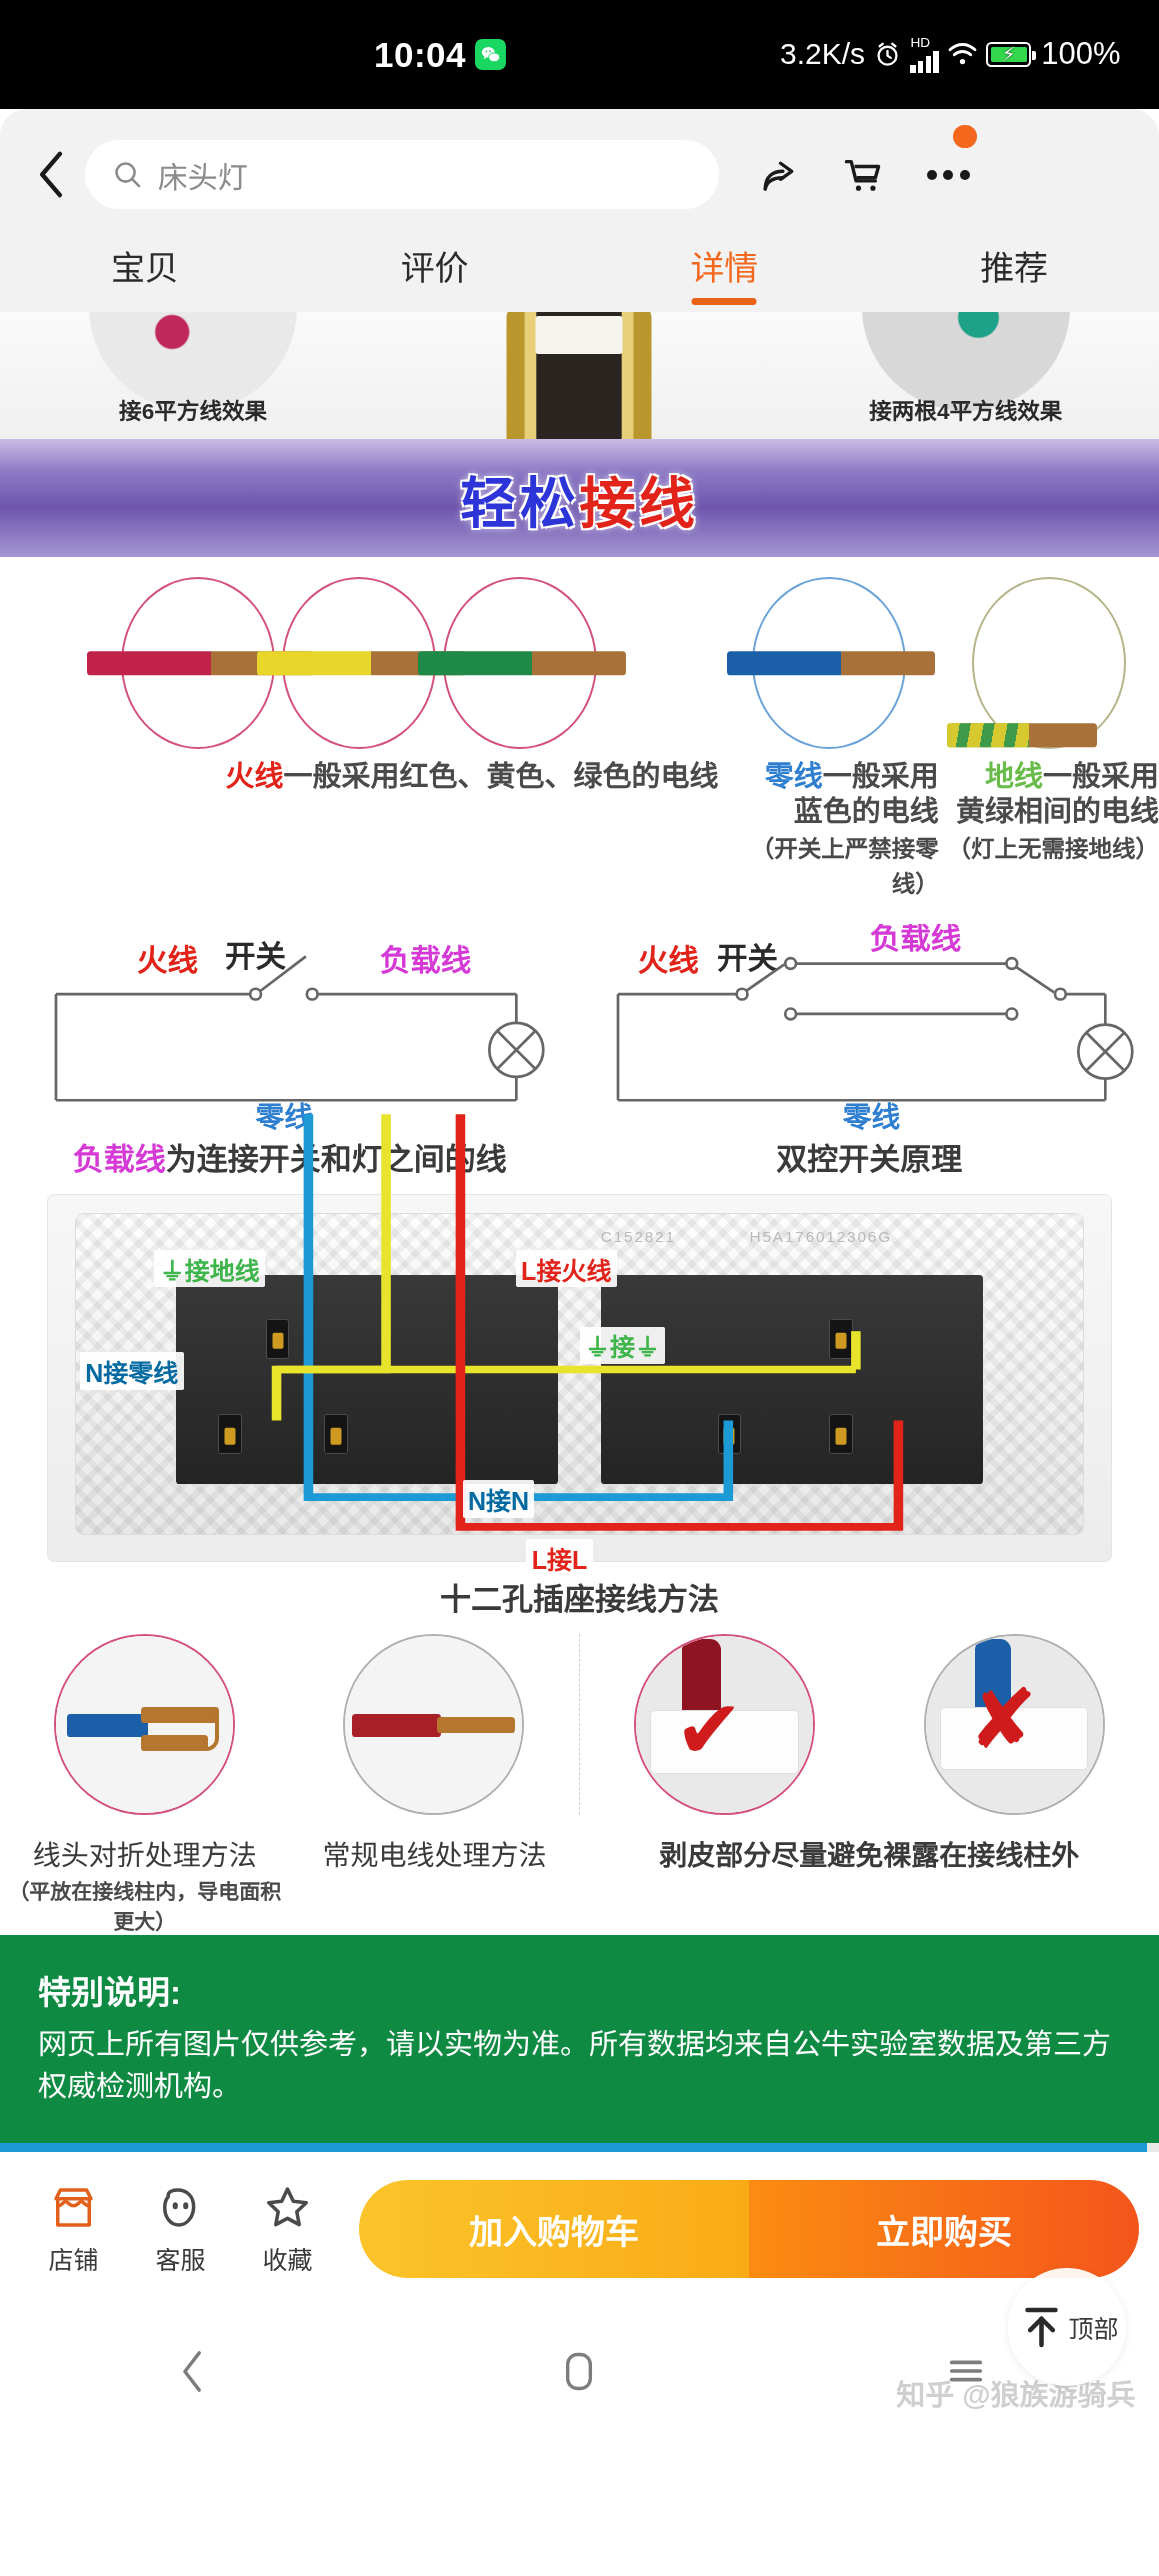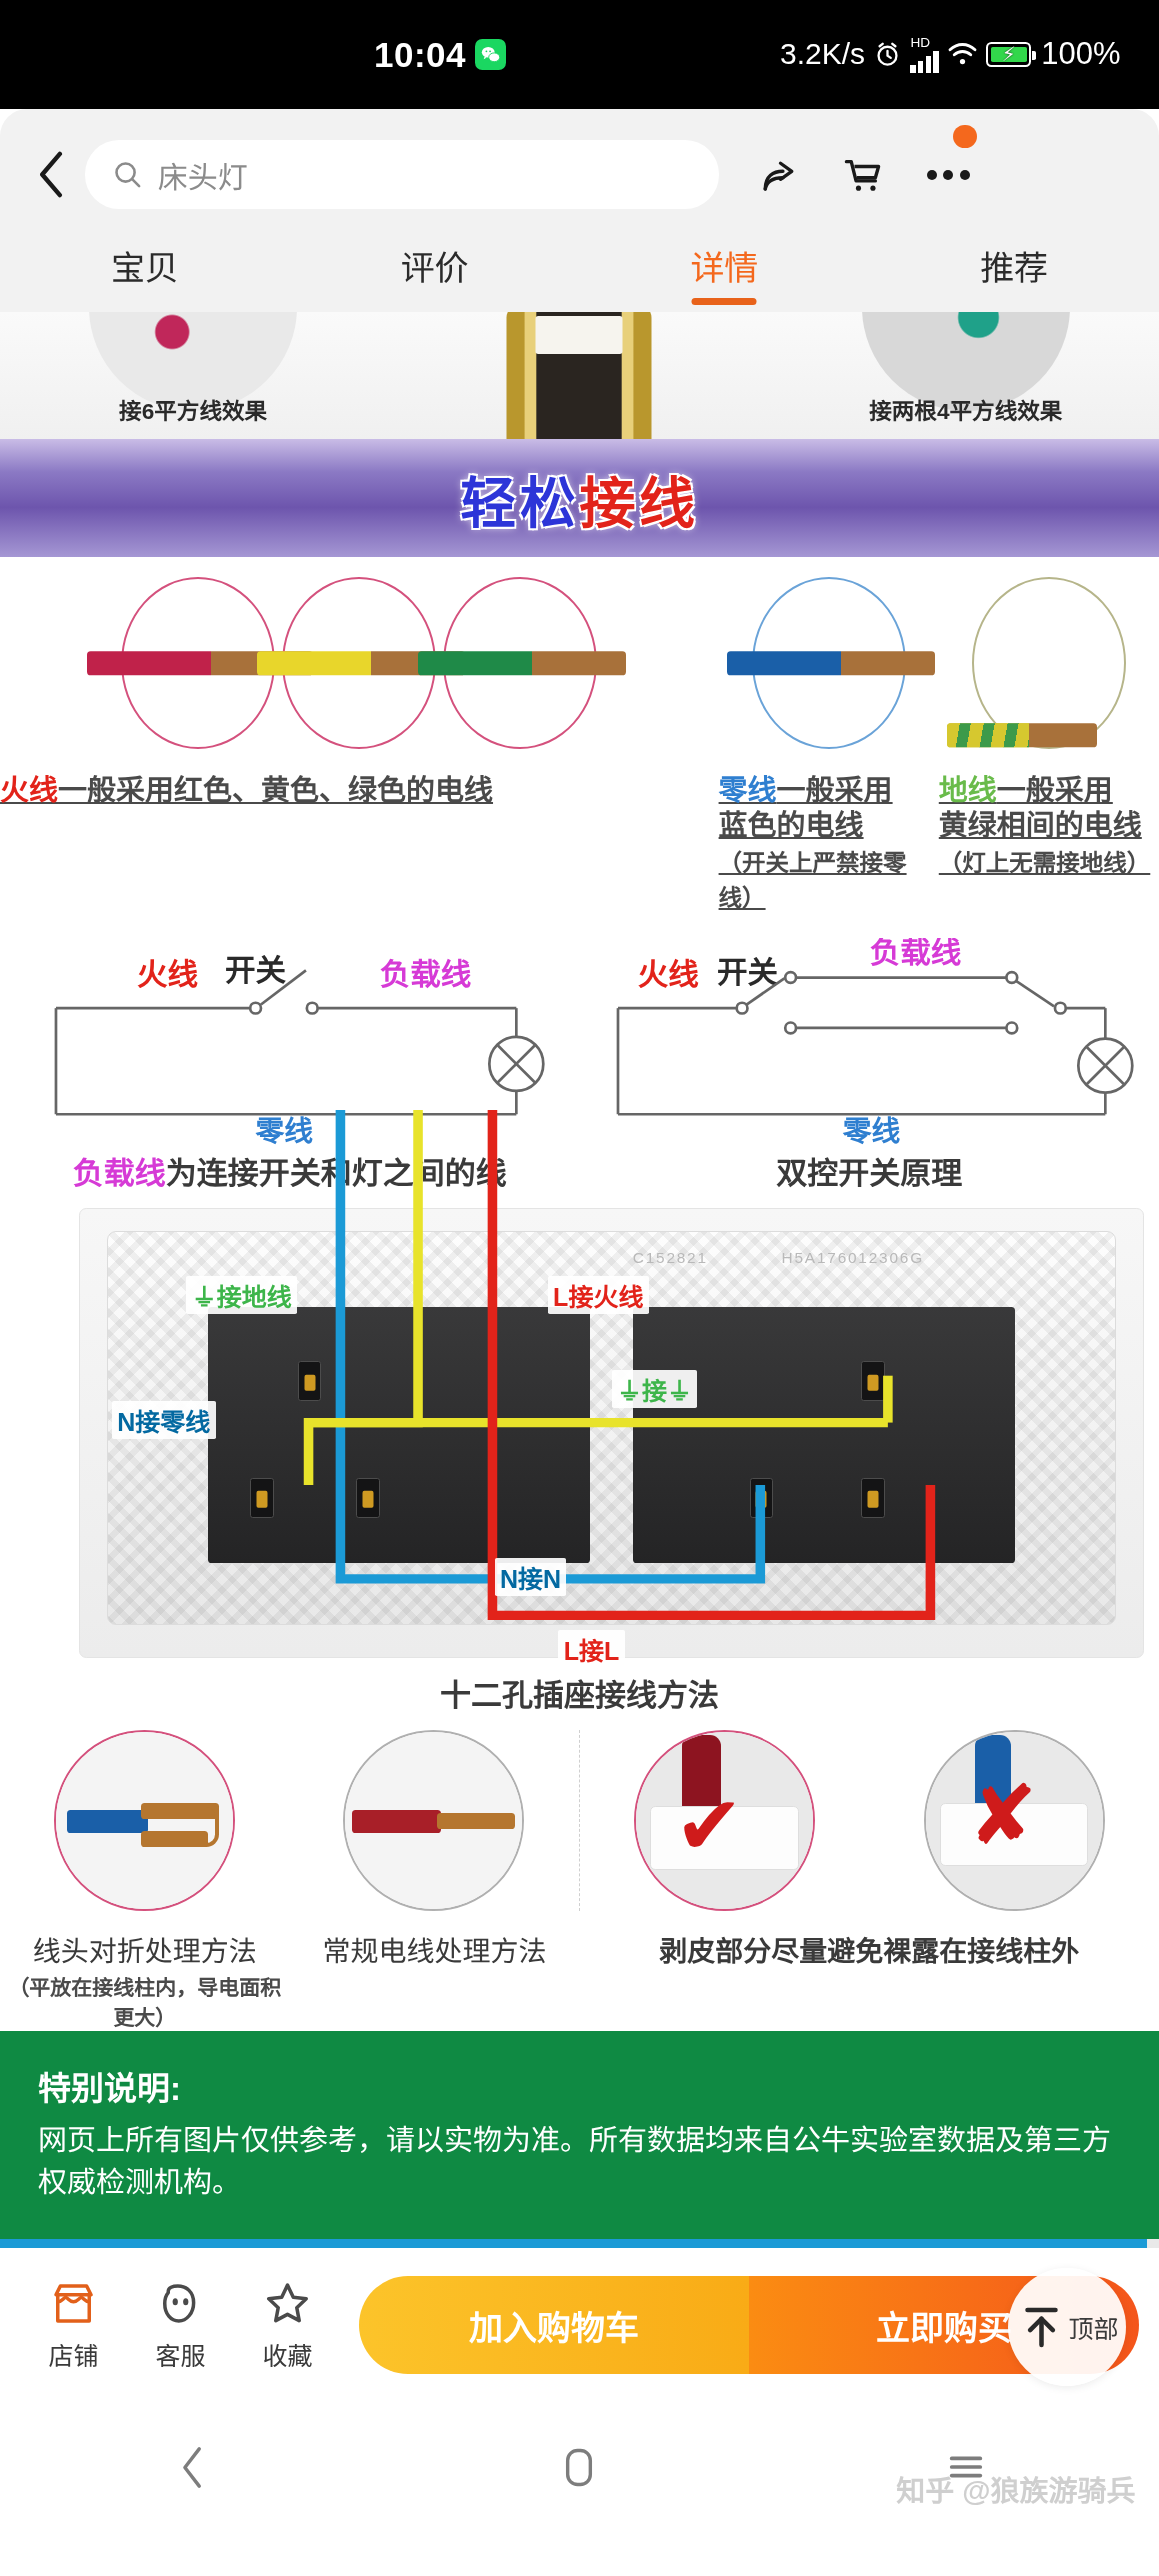--- a/index.html
+++ b/index.html
@@ -153,37 +153,37 @@
   }
   .wire.stripe::before {
     content: ""; position: absolute; left: 0; top: 0; width: 55%; height: 100%;
     background: repeating-linear-gradient(100deg,#d6c82f 0 12.7px,#3c9a4a 12.7px 23.5px);
     border-radius: 3.6px 0 0 3.6px;
   }
   .cap-red   { color: #e2231a; font-weight: 900; }
   .cap-blue  { color: #2f7fd0; font-weight: 900; }
   .cap-green { color: #69bb4a; font-weight: 900; }
   .wire-cap {
-    text-align: left; font-size: 29px; font-weight: 800; color: #4a4a4a;
-    margin-top: 24px; line-height: 1.22; text-decoration: underline;
+    text-align: right; font-size: 29px; font-weight: 800; color: #4a4a4a;
+    margin-top: 10px; line-height: 1.22;
   }
   .wire-cap .sub { font-size: 23.5px; }
 
   
   .schem-sec { display: flex; background: #fff; padding: 16.3px 0 9px; }
   .schem { width: 50%; position: relative; padding: 0 20px; }
   .schem svg { width: 100%; display: block; }
   .schem-cap { text-align: center; font-size: 31px; font-weight: 800; color: #3a3a3a; margin-top: 3.6px; }
 
   
   .socket-wrap { padding: 5.4px 47px 0; position: relative; }
   .socket {
-    position: relative; width: 100%; height: 450px; border-radius: 7.2px;
+    position: relative; width: 100%; height: 368px; border-radius: 7.2px;
     background: linear-gradient(180deg,#f7f7f7 0%,#ececec 100%);
-    border: 0.9px solid #e4e4e4; overflow: visible; margin-left: 32px;
+    border: 0.9px solid #e4e4e4; overflow: visible;
   }
   .plate {
     position: absolute; left: 2.5%; top: 5%; width: 95%; height: 88%;
     background:
       repeating-linear-gradient(45deg, rgba(0,0,0,.05) 0 6.3px, transparent 6.3px 14.5px),
       repeating-linear-gradient(-45deg, rgba(0,0,0,.05) 0 6.3px, transparent 6.3px 14.5px),
       linear-gradient(180deg,#fdfdfd,#e8e8e8);
     border-radius: 9px; border: 0.9px solid #dcdcdc;
   }
   .blk {

